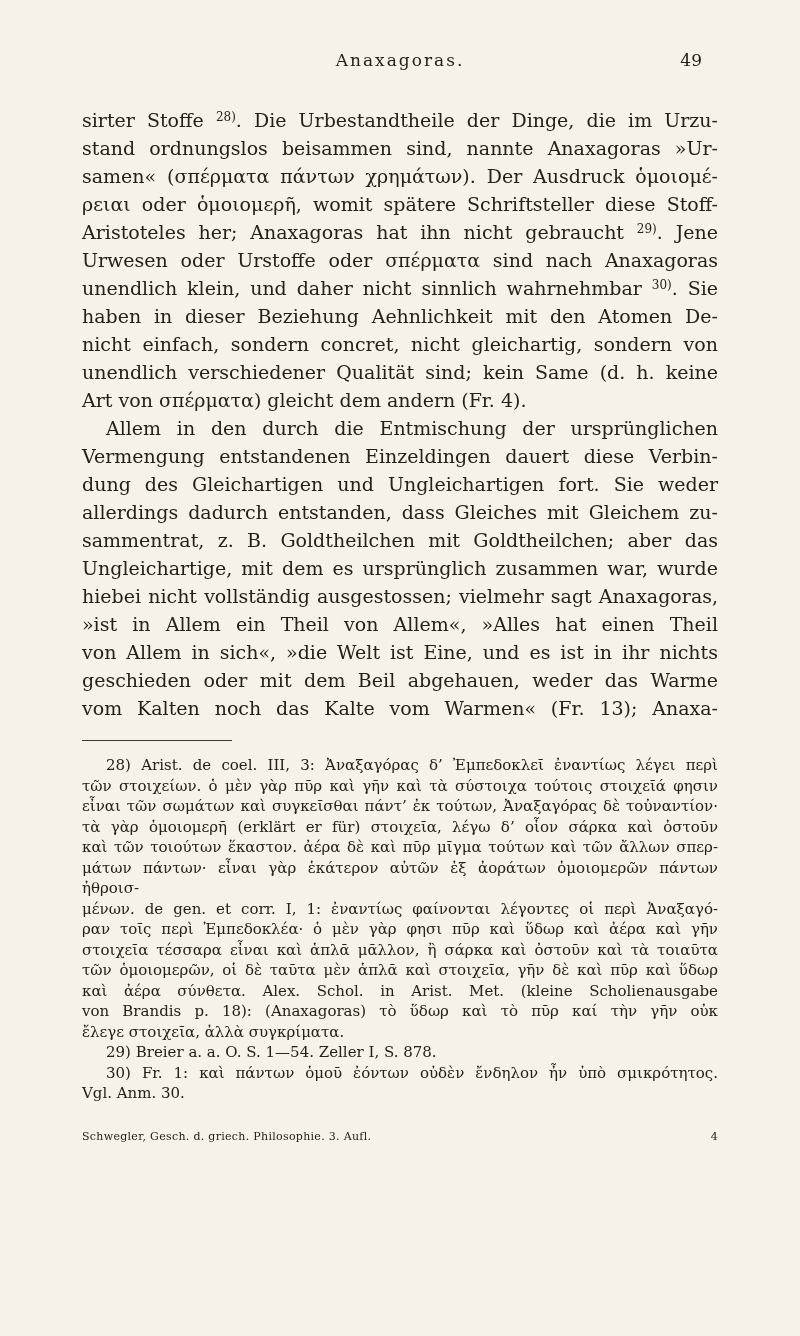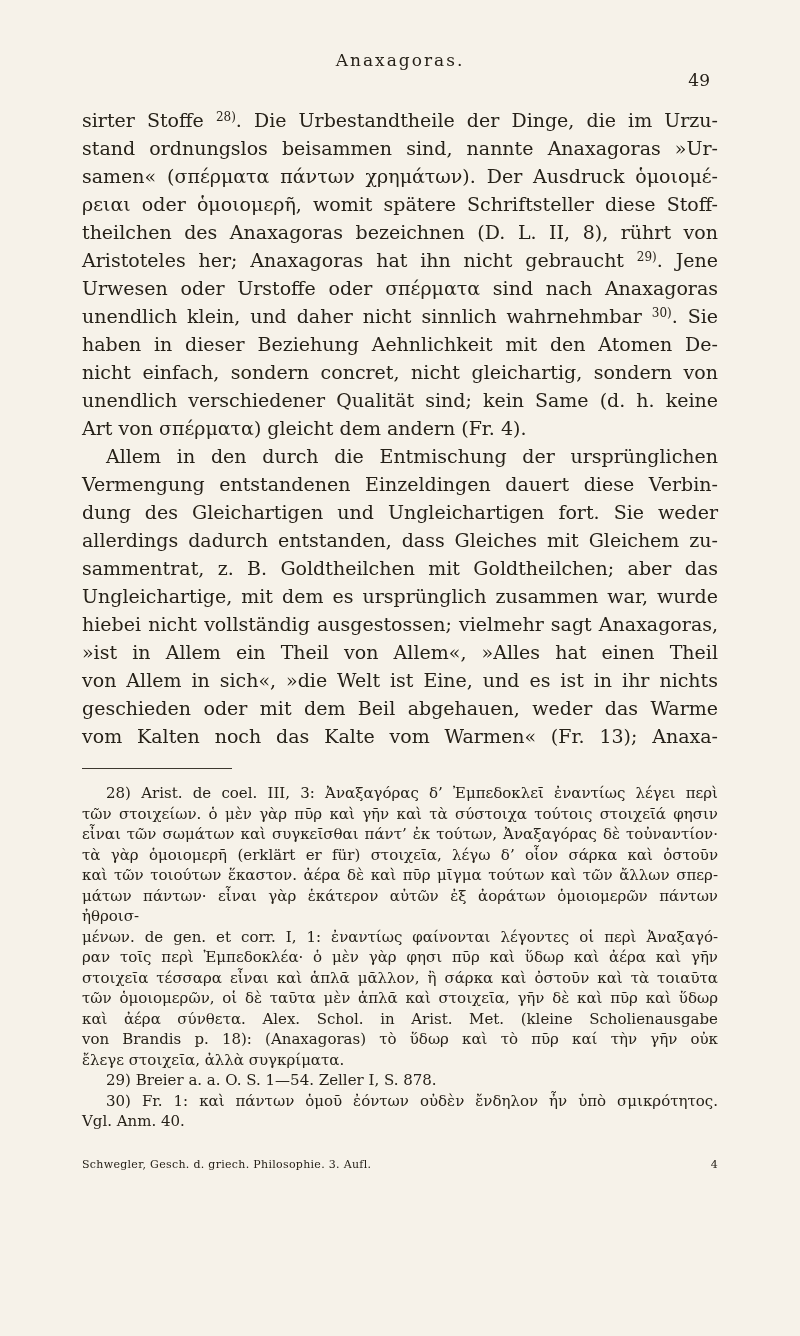--- a/index.html
+++ b/index.html
@@ -17,21 +17,21 @@
     overflow: hidden;
     position: relative;
   }
   .running-head {
     position: relative;
     font-size: 17px;
     line-height: 20px;
     margin-bottom: 36px;
   }
   .rh-title { text-align: center; letter-spacing: 2px; }
-  .rh-num { position: absolute; right: 8px; top: 0; letter-spacing: 0; margin-top: 20px; }
+  .rh-num { position: absolute; right: 16px; top: 0; letter-spacing: 0; }
 
   .body-text { font-size: 19px; line-height: 28px; }
   .line { text-align: justify; text-align-last: justify; }
   .line.short { text-align-last: left; }
   .para.indented > .line:first-child { text-indent: 24px; }
 
   sup.fnref {
     font-size: 12px;
     line-height: 0;
     vertical-align: 6px;
@@ -62,21 +62,20 @@
     <div class="rh-title">Anaxagoras.</div>
     <div class="rh-num">49</div>
   </div>
 
   <div class="body-text">
       <div class="para">
         <div class="line">sirter Stoffe <sup class="fnref">28)</sup>. Die Urbestandtheile der Dinge, die im Urzu-</div>
         <div class="line">stand ordnungslos beisammen sind, nannte Anaxagoras »Ur-</div>
         <div class="line">samen« (σπέρματα πάντων χρημάτων). Der Ausdruck ὁμοιομέ-</div>
         <div class="line">ρειαι oder ὁμοιομερῆ, womit spätere Schriftsteller diese Stoff-</div>
-        <div class="line">theilchen des Anaxagoras bezeichnen (D. L. II, 8), rührt von</div>
         <div class="line">Aristoteles her; Anaxagoras hat ihn nicht gebraucht <sup class="fnref">29)</sup>. Jene</div>
         <div class="line">Urwesen oder Urstoffe oder σπέρματα sind nach Anaxagoras</div>
         <div class="line">unendlich klein, und daher nicht sinnlich wahrnehmbar <sup class="fnref">30)</sup>. Sie</div>
         <div class="line">haben in dieser Beziehung Aehnlichkeit mit den Atomen De-</div>
         <div class="line">nicht einfach, sondern concret, nicht gleichartig, sondern von</div>
         <div class="line">unendlich verschiedener Qualität sind; kein Same (d. h. keine</div>
         <div class="line short">Art von σπέρματα) gleicht dem andern (Fr. 4).</div>
       </div>
       <div class="para indented">
         <div class="line">Allem in den durch die Entmischung der ursprünglichen</div>
@@ -109,21 +108,21 @@
         <div class="line">τῶν ὁμοιομερῶν, οἱ δὲ ταῦτα μὲν ἁπλᾶ καὶ στοιχεῖα, γῆν δὲ καὶ πῦρ καὶ ὕδωρ</div>
         <div class="line">καὶ ἀέρα σύνθετα. Alex. Schol. in Arist. Met. (kleine Scholienausgabe</div>
         <div class="line">von Brandis p. 18): (Anaxagoras) τὸ ὕδωρ καὶ τὸ πῦρ καί τὴν γῆν οὐκ</div>
         <div class="line short">ἔλεγε στοιχεῖα, ἀλλὰ συγκρίματα.</div>
       </div>
       <div class="para indented">
         <div class="line short">29) Breier a. a. O. S. 1—54. Zeller I, S. 878.</div>
       </div>
       <div class="para indented">
         <div class="line">30) Fr. 1: καὶ πάντων ὁμοῦ ἐόντων οὐδὲν ἔνδηλον ἦν ὑπὸ σμικρότητος.</div>
-        <div class="line short">Vgl. Anm. 40.</div>
+        <div class="line short">Vgl. Anm. 30.</div>
       </div>
     </div>
 
   <div class="page-footer">
     <span>Schwegler, Gesch. d. griech. Philosophie. 3. Aufl.</span>
     <span>4</span>
   </div>
 
 </div>
 

